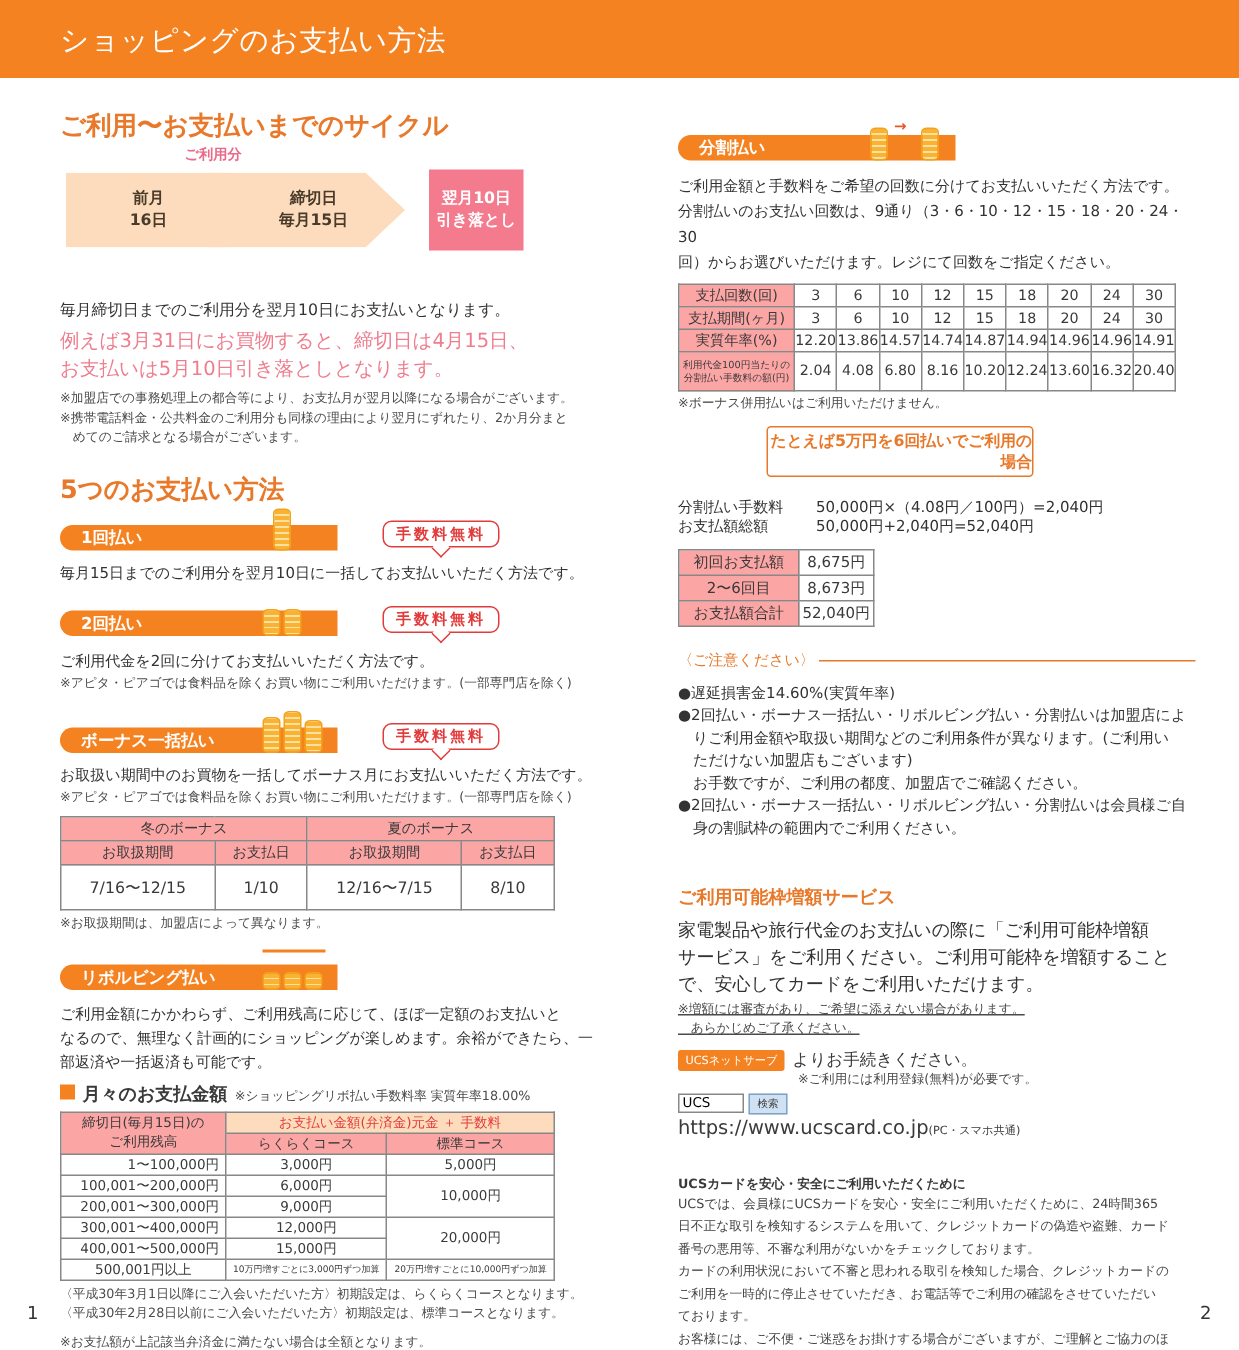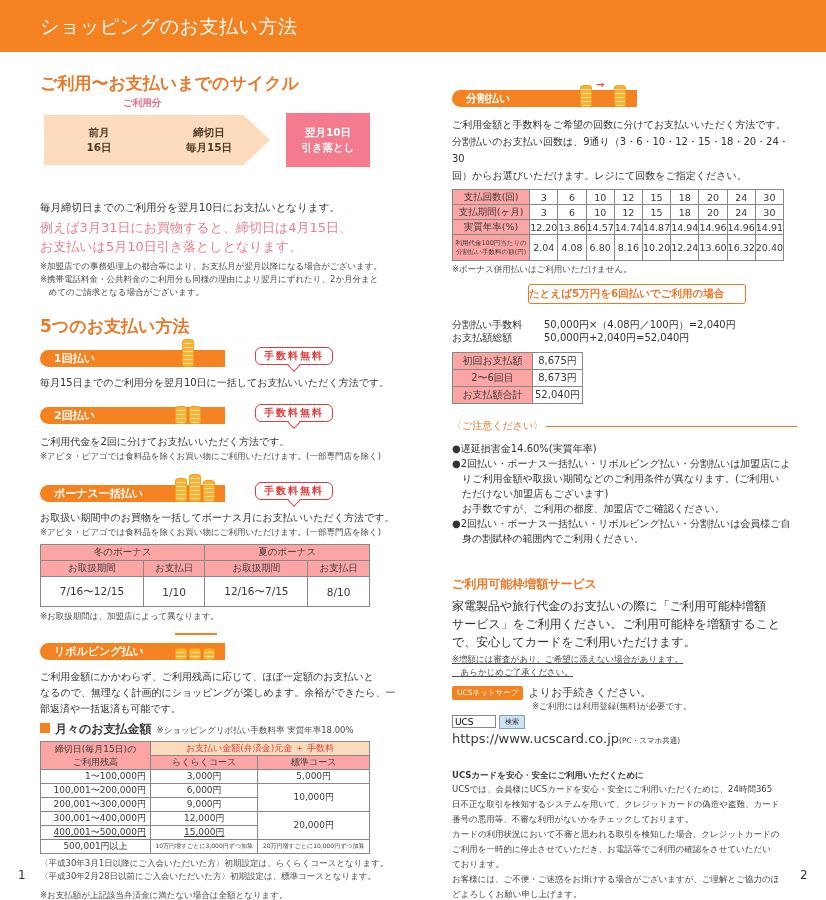--- a/index.html
+++ b/index.html
@@ -26,21 +26,21 @@
   .cycle { position: relative; height: 72px; margin-top: 4px; }
   .cycle .usage-label { position: absolute; left: 83px; top: -2px; color: #e96a8a; font-size: 9.5px; font-weight: bold; }
   .arrow-box {
     position: absolute; top: 16px; height: 50px; background: #fcdcbd;
     display: flex; align-items: center; justify-content: center; text-align: center;
     font-size: 10.5px; font-weight: bold; color: #4a3a2a; line-height: 15px;
   }
   .arrow1 { left: 4px; width: 135px; clip-path: polygon(0 0, 80% 0, 100% 50%, 80% 100%, 0 100%); padding-right: 25px; }
   .arrow2 { left: 98px; width: 132px; clip-path: polygon(0 0, 80% 0, 100% 50%, 80% 100%, 0 100%, 20% 50%); padding-left: 10px; }
   .pay-box {
-    position: absolute; left: 246px; top: 61px; width: 84px; height: 54px; background: #f37b8d;
+    position: absolute; left: 246px; top: 61px; width: 63px; height: 54px; background: #f37b8d;
     color: #fff; font-size: 10.5px; font-weight: bold; line-height: 15px; text-align: center;
     display: flex; align-items: center; justify-content: center;
   }
 
   
   .banner {
     position: relative; height: 17px; width: 185px; background: #f58220; border-radius: 9px 0 0 9px;
     color: #fff; font-size: 11px; font-weight: bold; padding-left: 14px; line-height: 17px;
   }
   .coins { position: absolute; bottom: 0; display: flex; gap: 2px; align-items: flex-end; }
@@ -210,21 +210,21 @@
         </tr>
     <tr style="height:14px;">
           <td style="text-align:right;padding-right:4px;">200,001〜300,000円</td>
           <td>9,000円</td>
         </tr>
     <tr style="height:14px;">
           <td style="text-align:right;padding-right:4px;">300,001〜400,000円</td>
           <td>12,000円</td>
           <td rowspan="2">20,000円</td>
         </tr>
-    <tr style="height:14px;text-decoration:underline;">
+    <tr style="height:14px;">
           <td style="text-align:right;padding-right:4px;">400,001〜500,000円</td>
           <td>15,000円</td>
         </tr>
     <tr style="height:14px;">
           <td>500,001円以上</td>
           <td style="font-size:6px;">10万円増すごとに3,000円ずつ加算</td>
           <td style="font-size:6px;">20万円増すごとに10,000円ずつ加算</td>
         </tr>
   </tbody>
     </table>
@@ -299,21 +299,21 @@
           <td>10.20</td>
           <td>12.24</td>
           <td>13.60</td>
           <td>16.32</td>
           <td>20.40</td>
         </tr>
   </tbody>
     </table>
   <div class="small" style="margin-top:2px;">※ボーナス併用払いはご利用いただけません。</div>
 
-  <div style="position:relative; margin:8px 0 0 76px; width:218px; border:1.5px solid #e8792a; border-radius:3px; color:#e8792a; font-size:10.5px; font-weight:bold; text-align:left; padding:2px 0;">たとえば5万円を6回払いでご利用の場合</div>
+  <div style="position:relative; margin:8px 0 0 59px; width:178px; border:1.5px solid #e8792a; border-radius:3px; color:#e8792a; font-size:10.5px; font-weight:bold; text-align:right; padding:2px 0;">たとえば5万円を6回払いでご利用の場合</div>
 
   <div class="body-txt" style="margin-top:14px; font-size:10px; line-height:13px;">
     <div style="display:flex;">
         <span style="width:92px;">分割払い手数料</span>
         <span>50,000円×（4.08円／100円）=2,040円</span>
       </div>
     <div style="display:flex;">
         <span style="width:92px;">お支払額総額</span>
         <span>50,000円+2,040円=52,040円</span>
       </div>

